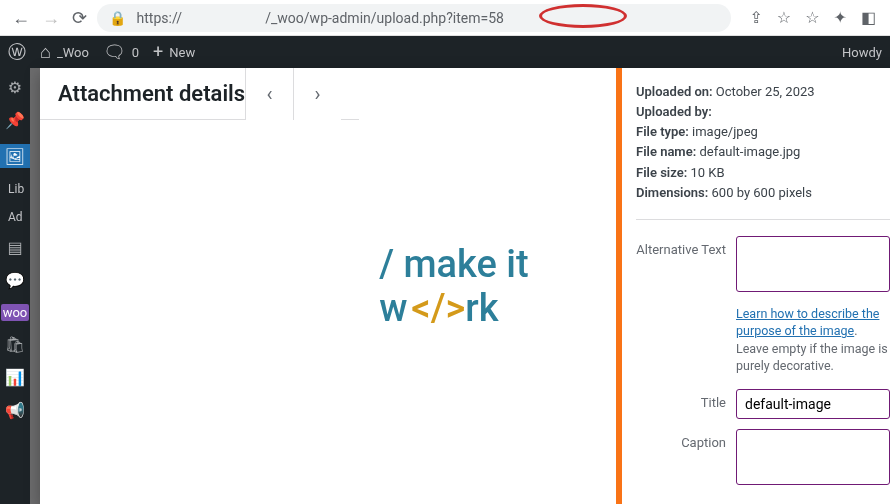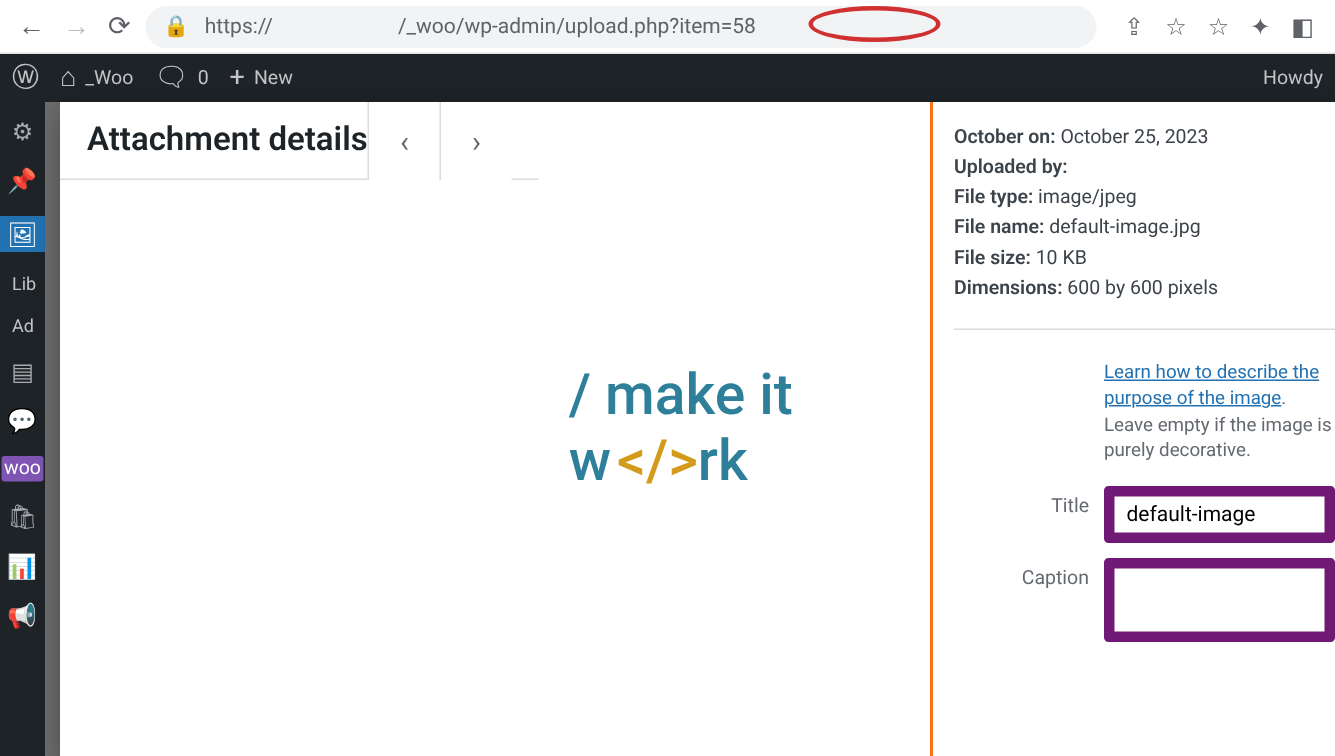--- a/index.html
+++ b/index.html
@@ -30,32 +30,32 @@
 
   .content { flex: 1; position: relative; background: rgba(0,0,0,0.55); }
 
   
   .modal { position: absolute; left: 10px; top: 0; right: 0; bottom: 0; background: #fff; display: flex; box-shadow: 0 5px 15px rgba(0,0,0,.3);}
   .modal-header { height: 52px; border-bottom: 1px solid #dcdcde; display: flex; align-items: center; padding: 0 18px; }
   .modal-header h1 { font-size: 22px; font-weight: 600; color: #1d2327; flex: 1; }
   .hdr-btn { width: 48px; height: 52px; border-left: 1px solid #dcdcde; display:flex; align-items:center; justify-content:center; color:#646970; font-size:20px; background:#fff;}
 
   .modal-body { flex: 1; display: flex; overflow: hidden;}
-  .preview { flex: 1; display: flex; align-items: center; justify-content: flex-start; border-right: 2px solid #f97316; padding:20px;}
+  .preview { flex: 1; display: flex; align-items: center; justify-content: flex-start; border-right: 6px solid #f97316; padding:20px;}
   .preview-img { font-size: 38px; font-weight: 500; color: #2d7f9a; letter-spacing: 0px; }
   .preview-img .slash { color: #2d7f9a; margin-right: 4px;}
   .preview-img .lt { color: #d49a1a; }
   .details { width: 268px; padding: 14px 0 14px 14px; font-size: 13px; color: #3c434a; overflow:hidden;}
   .meta { margin-bottom: 16px; line-height: 1.55; }
   .meta b { font-weight: 600; }
   .settings { border-top: 1px solid #dcdcde; padding-top: 16px; }
   .field { display: flex; align-items: flex-start; margin-bottom: 10px; }
   .field-label { width: 100px; text-align: right; padding-right: 10px; padding-top: 6px; color: #646970; font-size: 13px;}
   .field-input { flex: 1; }
-  .field-input input, .field-input textarea { width: 100%; border: 7px solid #701a75; border-radius: 3px; padding: 4px 8px; font-size: 14px; min-height: 30px; font-family: inherit;}
+  .field-input input, .field-input textarea { width: 100%; border: 1px solid #701a75; border-radius: 3px; padding: 4px 8px; font-size: 14px; min-height: 30px; font-family: inherit;}
   .field-input textarea.big { height: 56px; resize:none;}
   .help { font-size: 12.5px; color: #646970; line-height: 1.4; margin: 4px 0 14px 0;}
   .help a { color: #2271b1; text-decoration: underline; }
 </style>
 </head>
 <body>
 
 <div class="browser-bar">
   <div class="nav-icons">
     <span>←</span>
@@ -142,28 +142,32 @@
           </div>
       </div>
       <div class="modal-body">
         <div class="preview">
           <div class="preview-img">
             <span class="slash">/ make it w</span><span class="lt">&lt;/&gt;</span><span>rk</span>
           </div>
         </div>
         <div class="details">
           <div class="meta">
-            <div><b>October on:</b> <span>October 25, 2023</span></div>
+            <div><b>Uploaded on:</b> <span>October 25, 2023</span></div>
             <div><b>Uploaded by:</b></div>
             <div><b>File type:</b> <span>image/jpeg</span></div>
             <div><b>File name:</b> <span>default-image.jpg</span></div>
             <div><b>File size:</b> <span>10 KB</span></div>
             <div><b>Dimensions:</b> <span>600 by 600 pixels</span></div>
           </div>
           <div class="settings">
+            <div class="field">
+              <div class="field-label">Alternative Text</div>
+              <div class="field-input"><textarea class="big" value="" style=""></textarea></div>
+            </div>
             <div class="help" style="margin-left:100px;">
               <a href="#">Learn how to describe the purpose of the image</a><span>. Leave empty if the image is purely decorative.</span>
             </div>
             <div class="field">
               <div class="field-label">Title</div>
               <div class="field-input"><input type="text" value="default-image" style=""></div>
             </div>
             <div class="field">
               <div class="field-label">Caption</div>
               <div class="field-input"><textarea class="big" value="" style=""></textarea></div>

